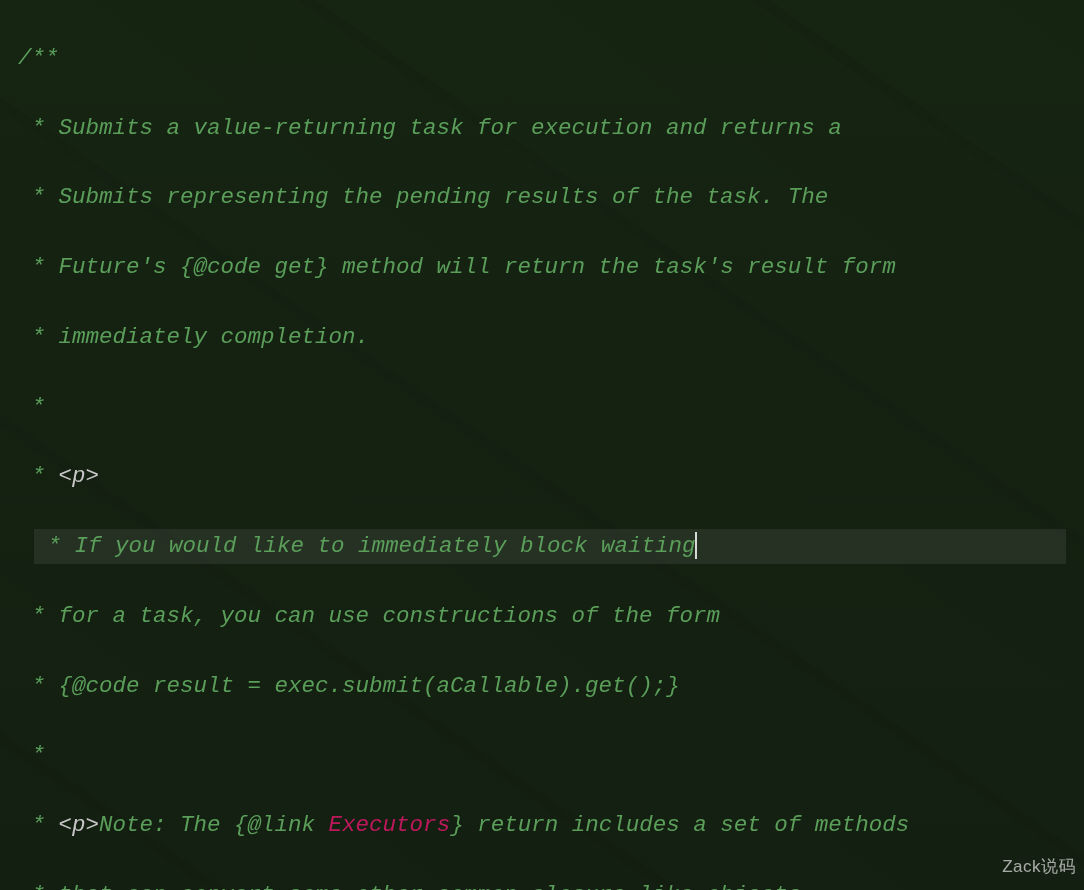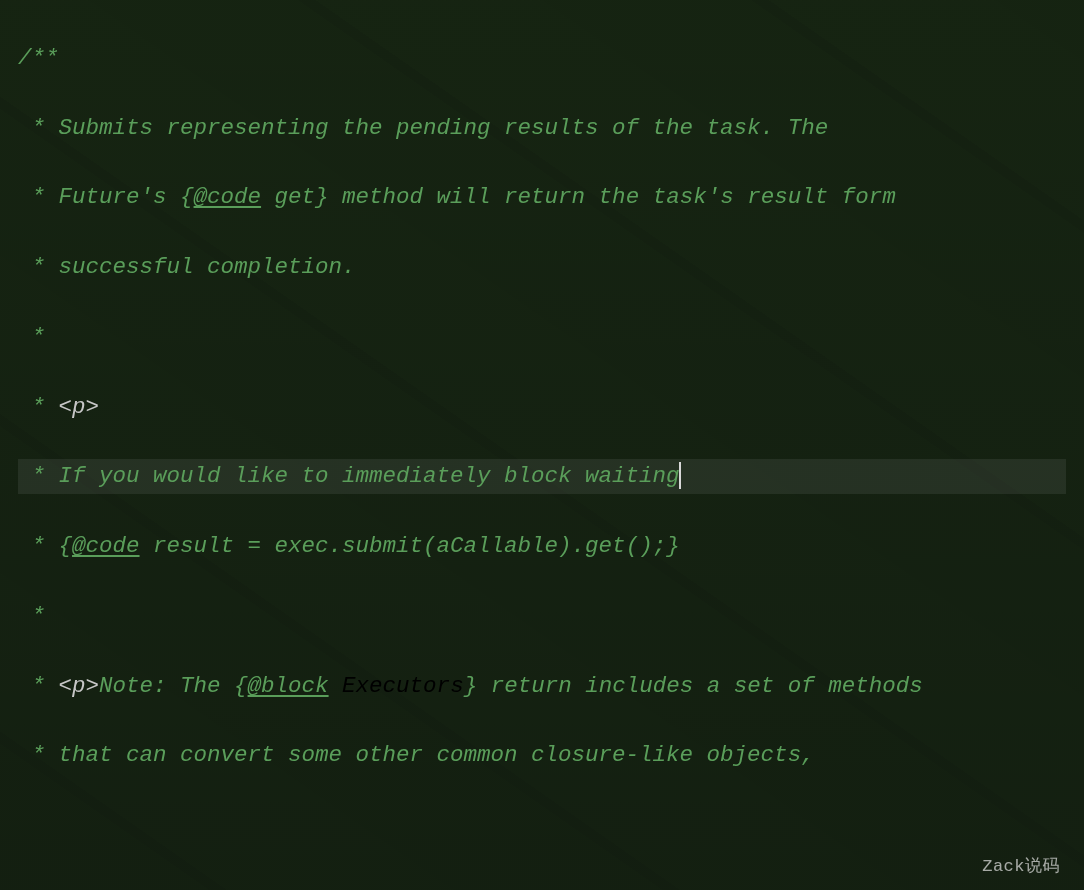--- a/index.html
+++ b/index.html
@@ -16,60 +16,63 @@
       linear-gradient(180deg, #5a7a3a, #3a5225);
     background-blend-mode: normal, multiply, normal;
     color: #5a9e5a;
   }
   .editor {
     padding: 6px 18px 6px 18px;
     white-space: pre;
   }
   .line { display: block; }
   .comment   { color: #5a9e5a; font-style: italic; }
-  .doclink   { color: #000000; font-style: italic; }
+  .doclink   { color: #be185d; font-style: italic; }
   .doctag    { font-style: italic; }
-  .doctag-u  { text-decoration: underline; text-underline-offset: 3px; }
+  .doctag-u  { text-underline-offset: 3px; }
   .doctag-p  { color: #c7c7c7; font-style: italic; }
   .current   {
     background: rgba(200,200,200,0.10);
+    margin-left: 16px;
   }
   .caret {
     display: inline-block;
     width: 2px;
     height: 1.2em;
     background: #d8d8d8;
     vertical-align: text-bottom;
     margin-left: -1px;
   }
   .watermark {
     position: fixed;
-    right: 24px;
+    right: 8px;
     bottom: 10px;
     color: rgba(230,230,230,0.7);
-    font-family: Liberation Mono, monospace;
+    font-family: Liberation Sans, sans-serif;
     font-style: normal;
     font-size: 17px;
     letter-spacing: 0.5px;
   }
 </style>
 </head>
 <body>
 
 <div class="editor">
 <span class="line comment"><span>/**</span></span>
+<span class="line comment"><span> * Submits a value-returning task for execution and returns a</span></span>
 <span class="line comment"><span> * Submits representing the pending results of the task. The</span></span>
 <span class="line comment"><span> * Future's </span><span class="doctag">{</span><span class="doctag doctag-u">@code</span><span class="doctag"> get}</span><span> method will return the task's result form</span></span>
-<span class="line comment"><span> * successful completion.</span></span>
+<span class="line comment"><span> * immediately completion.</span></span>
 <span class="line comment"><span> *</span></span>
 <span class="line comment"><span> * </span><span class="doctag-p">&lt;p&gt;</span></span>
 <span class="line comment current"><span> * If you would like to immediately block waiting</span><span class="caret"></span></span>
+<span class="line comment"><span> * for a task, you can use constructions of the form</span></span>
 <span class="line comment"><span> * </span><span class="doctag">{</span><span class="doctag doctag-u">@code</span><span class="doctag"> result = exec.submit(aCallable).get();}</span></span>
 <span class="line comment"><span> *</span></span>
-<span class="line comment"><span> * </span><span class="doctag-p">&lt;p&gt;</span><span>Note: The </span><span class="doctag">{</span><span class="doctag doctag-u">@block</span><span> </span><span class="doclink">Executors</span><span class="doctag">}</span><span> return includes a set of methods</span></span>
+<span class="line comment"><span> * </span><span class="doctag-p">&lt;p&gt;</span><span>Note: The </span><span class="doctag">{</span><span class="doctag doctag-u">@link</span><span> </span><span class="doclink">Executors</span><span class="doctag">}</span><span> return includes a set of methods</span></span>
 <span class="line comment"><span> * that can convert some other common closure-like objects,</span></span>
 
 
 
 
 
 
 
 
 

